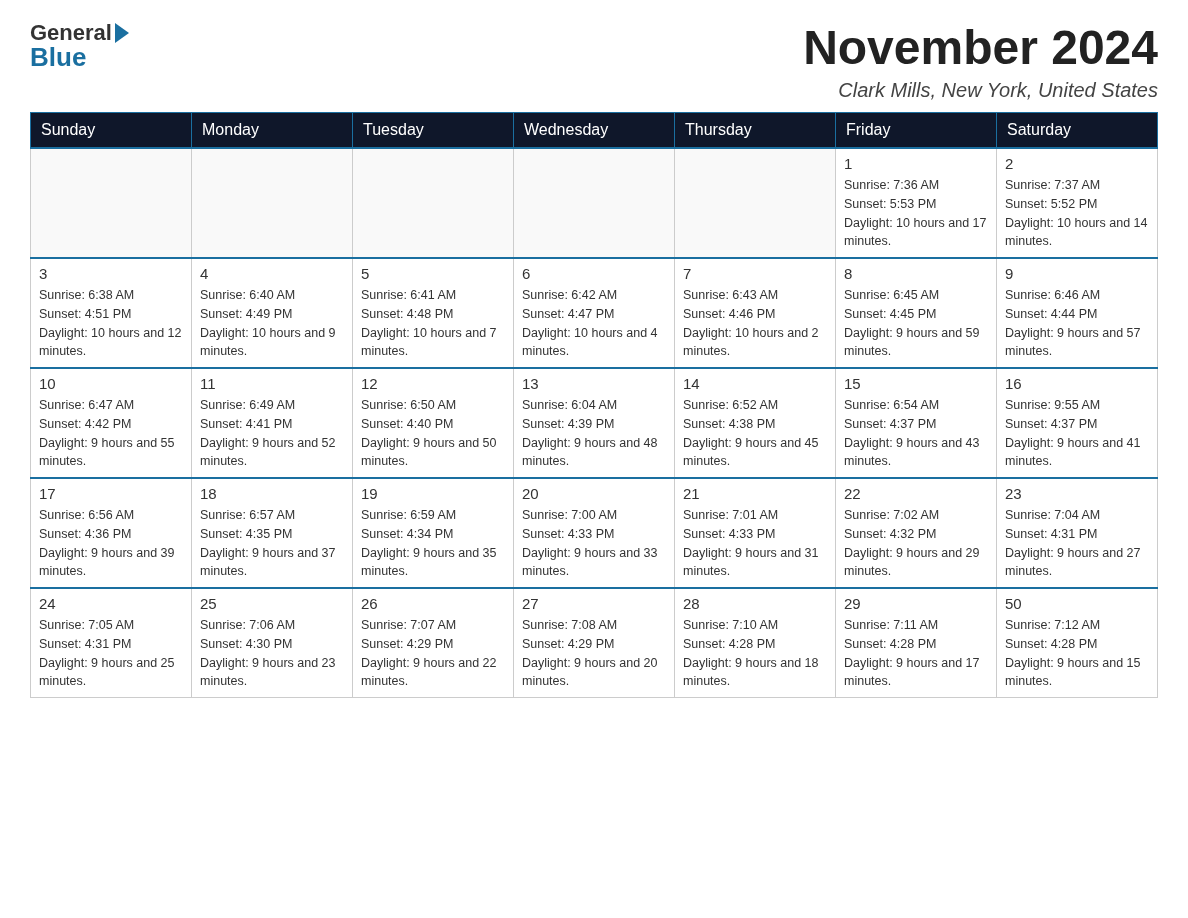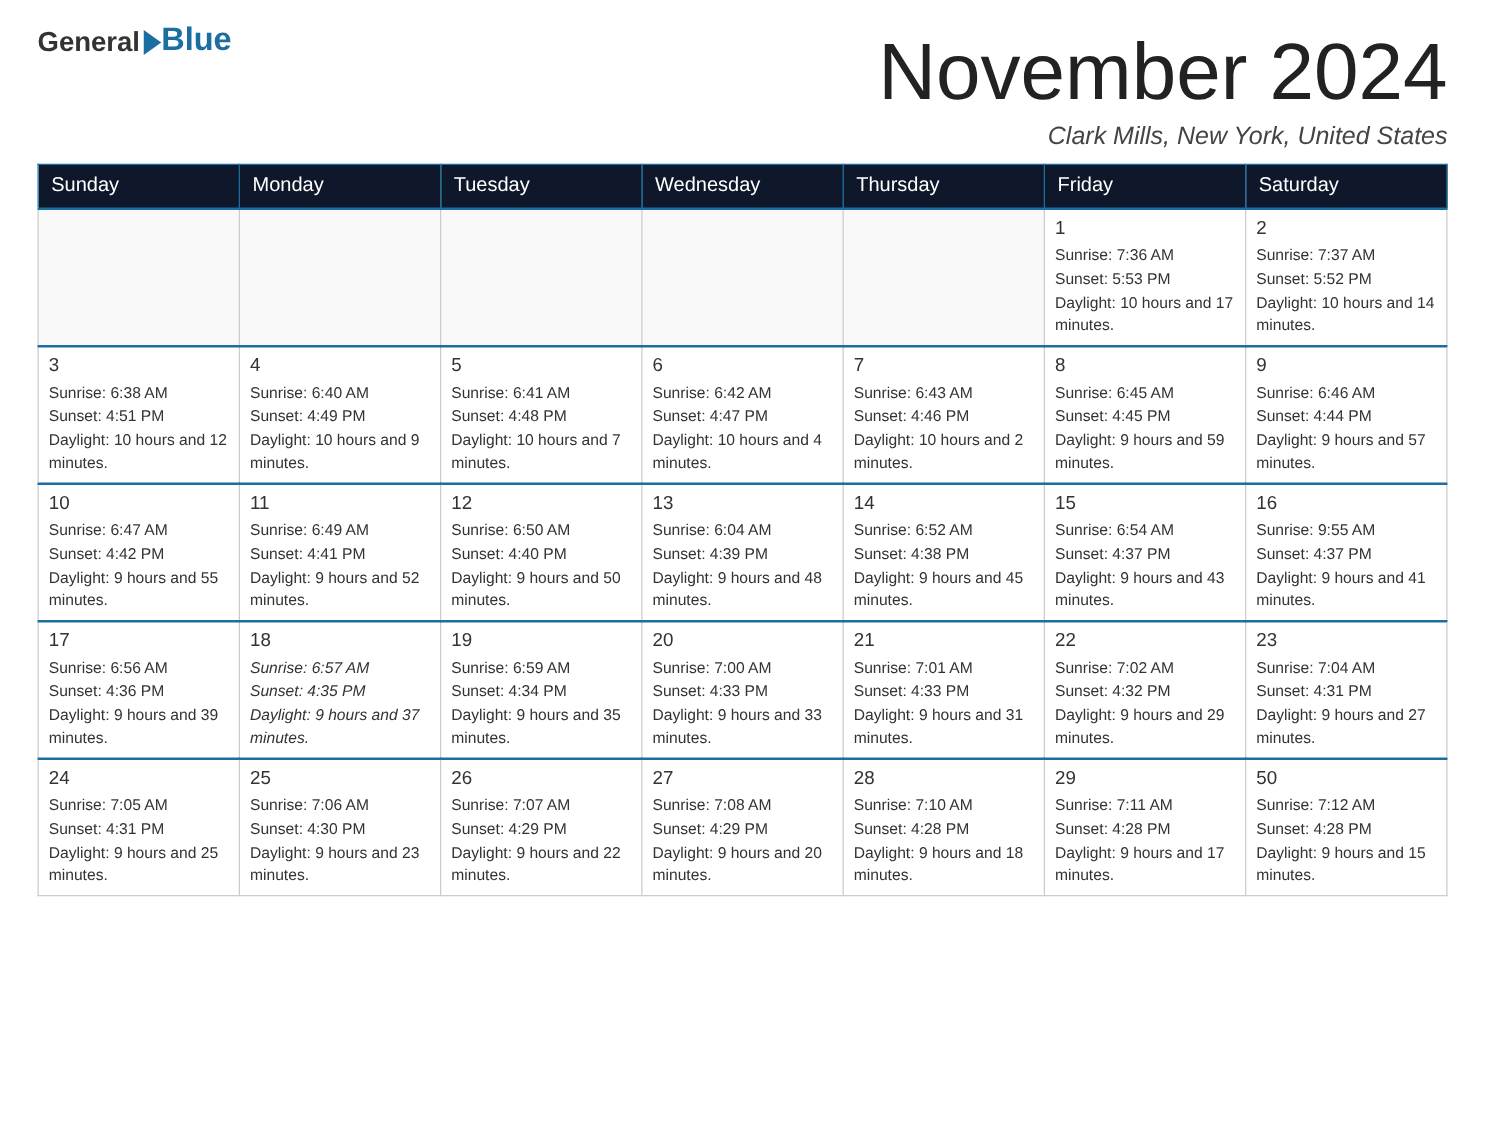--- a/index.html
+++ b/index.html
@@ -11,22 +11,22 @@
       min-height: 918px;
     }
     .header {
       display: flex;
       justify-content: space-between;
       align-items: flex-start;
       margin-bottom: 10px;
     }
     .logo {
       display: flex;
-      flex-direction: row;
-      align-items: flex-end;
+      flex-direction: column;
+      align-items: flex-start;
     }
     .logo-top {
       display: flex;
       align-items: center;
       font-size: 22px;
       font-weight: bold;
       color: #333;
     }
     .logo-arrow {
       width: 0;
@@ -39,22 +39,22 @@
     .logo-blue {
       color: #1a6fa0;
       font-size: 26px;
       font-weight: bold;
       margin-top: -4px;
     }
     .title-block {
       text-align: right;
     }
     .month-title {
-      font-size: 64px;
-      font-weight: normal;
+      font-size: 48px;
+      font-weight: bold;
       color: #222;
       text-align: right;
     }
     .subtitle {
       font-size: 20px;
       color: #444;
       margin-top: 4px;
       font-style: italic;
     }
     table {
@@ -244,21 +244,21 @@
       </tr>
       <tr>
         <td>
           <span class="day-number">17</span>
           <div class="day-info" style="white-space: pre-line;">Sunrise: 6:56 AM
 Sunset: 4:36 PM
 Daylight: 9 hours and 39 minutes.</div>
         </td>
         <td>
           <span class="day-number">18</span>
-          <div class="day-info" style="white-space: pre-line; font-style: italic;">Sunrise: 6:57 AM
+          <div class="day-info" style="white-space: pre-line;">Sunrise: 6:57 AM
 Sunset: 4:35 PM
 Daylight: 9 hours and 37 minutes.</div>
         </td>
         <td>
           <span class="day-number">19</span>
           <div class="day-info" style="white-space: pre-line;">Sunrise: 6:59 AM
 Sunset: 4:34 PM
 Daylight: 9 hours and 35 minutes.</div>
         </td>
         <td>

